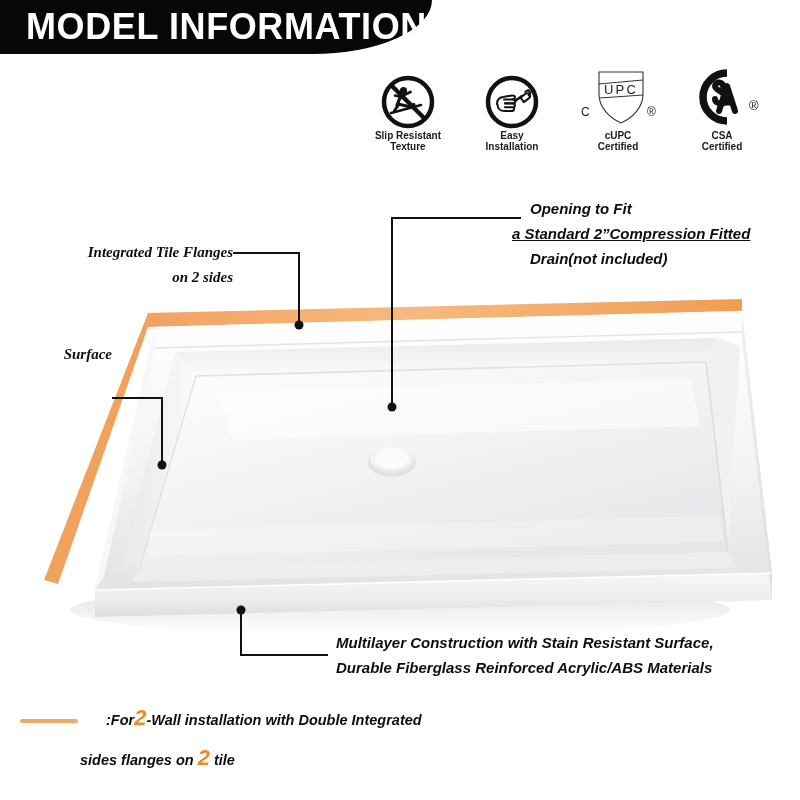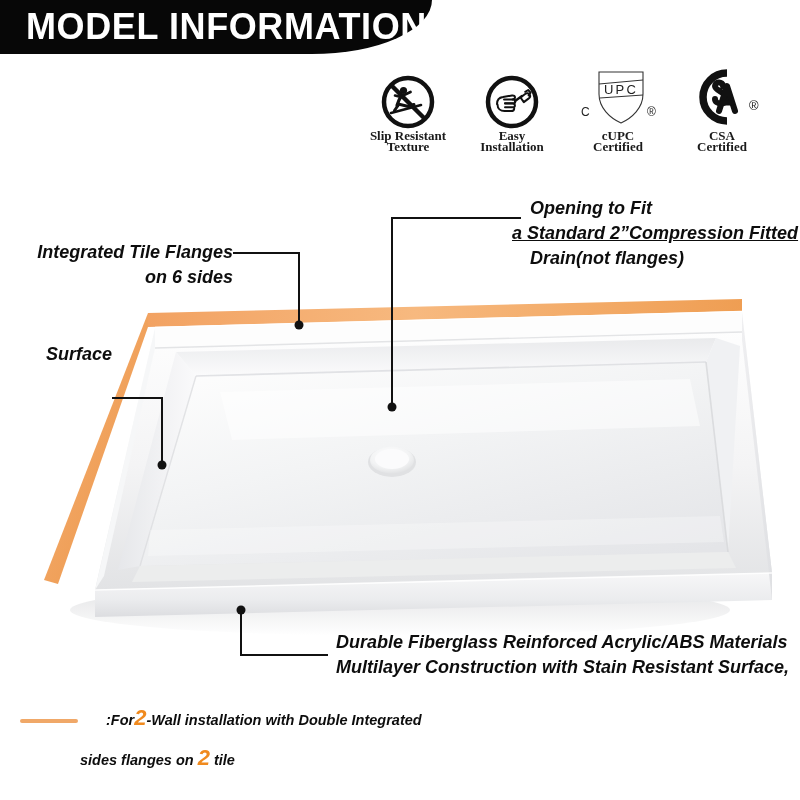--- a/index.html
+++ b/index.html
@@ -55,51 +55,50 @@
     width: 100px;
     text-align: center;
   }
   .badge .glyph {
     height: 70px;
     display: flex;
     align-items: flex-end;
     justify-content: center;
   }
   .badge .caption {
-    font-size: 13px;
+    font-size: 10px;
     line-height: 11px;
     color: #1a1a1a;
     font-weight: 600;
-    font-family: Liberation Serif, serif;
   }
   .badge-slip  { left: 0px; }
   .badge-easy  { left: 104px; }
   .badge-cupc  { left: 210px; }
   .badge-csa   { left: 314px; }
 
   
   .product {
     position: absolute;
     left: 0;
     top: 180px;
     width: 800px;
     height: 470px;
   }
 
   
   .callout {
     position: absolute;
-    font-size: 18px;
+    font-size: 15px;
     font-weight: bold;
     font-style: italic;
     color: #0d0d0d;
     line-height: 25px;
     white-space: nowrap;
   }
-  .callout.right-align { text-align: right; }
+  .callout.right-align { text-align: right; font-family: Liberation Serif, serif; }
 
   .leaders {
     position: absolute;
     left: 0;
     top: 0;
     width: 800px;
     height: 800px;
     pointer-events: none;
   }
   .legend-swatch {
@@ -329,36 +328,36 @@
 
     <polyline points="521,218 392,218 392,405" fill="none" stroke="#111" stroke-width="2"></polyline>
     <circle cx="392" cy="407" r="4.5" fill="#111"></circle>
 
     <polyline points="241,612 241,655 328,655" fill="none" stroke="#111" stroke-width="2"></polyline>
     <circle cx="241" cy="610" r="4.5" fill="#111"></circle>
   </svg>
 
   <div class="callout right-align" style="left:28px; top:240px; width:205px;">
     <div>Integrated Tile Flanges</div>
-    <div>on 6 sides</div>
+    <div>on 2 sides</div>
   </div>
 
   <div class="callout right-align" style="left:0px; top:342px; width:112px;">
     <div>Surface</div>
   </div>
 
   <div class="callout" style="left:530px; top:196px;">
     <div>Opening to Fit</div>
     <div style="margin-left:-18px;text-decoration:underline;">a Standard 2”Compression Fitted</div>
-    <div>Drain(not flanges)</div>
+    <div>Drain(not included)</div>
   </div>
 
   <div class="callout" style="left:336px; top:630px;">
+    <div>Multilayer Construction with Stain Resistant Surface,</div>
     <div>Durable Fiberglass Reinforced Acrylic/ABS Materials</div>
-    <div>Multilayer Construction with Stain Resistant Surface,</div>
   </div>
 
   <div class="legend-swatch"></div>
 
   <div class="legend-line" style="left:106px; top:712px;">
     <span>:For</span><span class="hl">2</span><span>-Wall installation with Double  Integrated</span>
   </div>
 
   <div class="legend-line" style="left:80px; top:752px;">
     <span>sides flanges on</span>&nbsp;<span class="hl">2</span>&nbsp;<span>tile</span>

